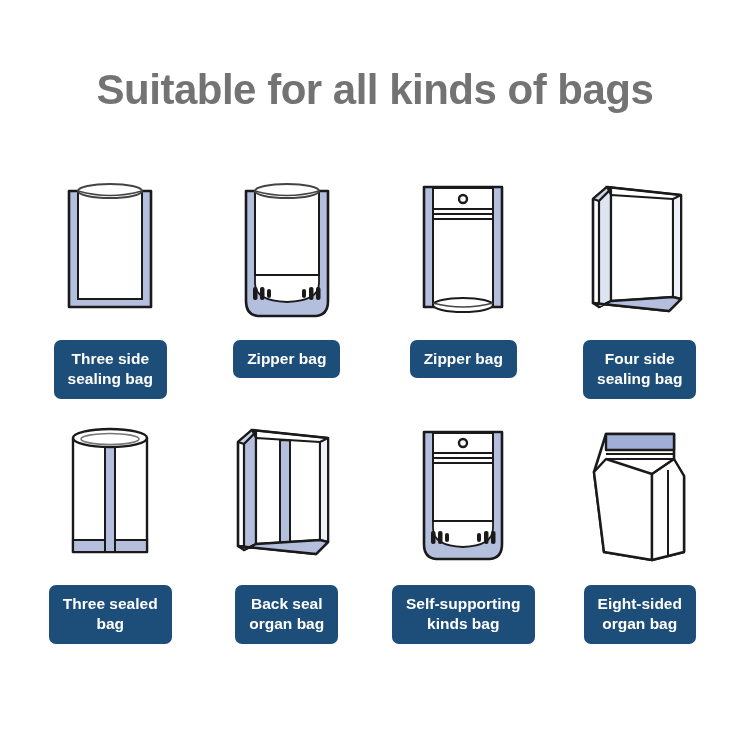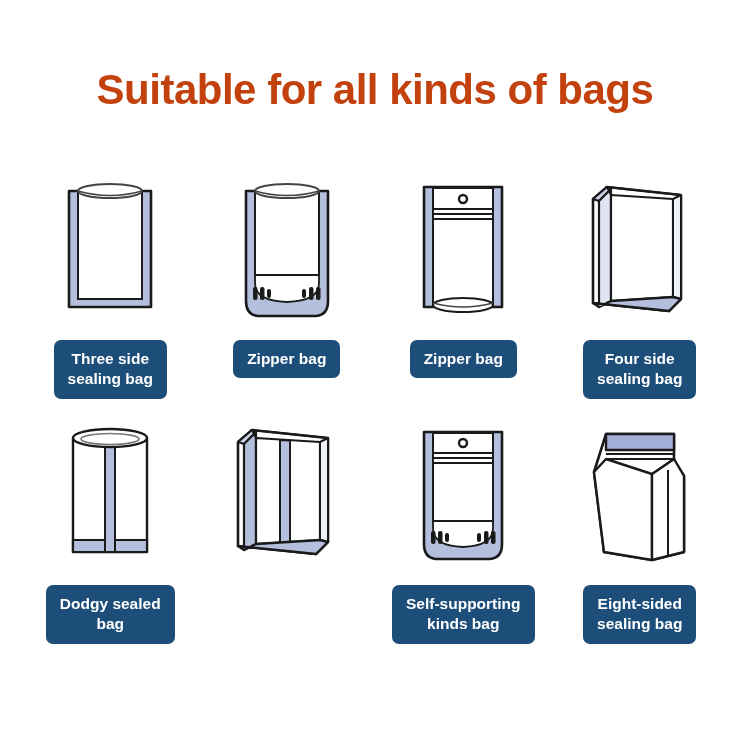--- a/index.html
+++ b/index.html
@@ -22,21 +22,21 @@
   }
   .title {
     position: absolute;
     top: 66px;
     left: 0;
     width: 750px;
     text-align: center;
     font-size: 42px;
     font-weight: 700;
     letter-spacing: -0.5px;
-    color: #c2410c;
+    color: #737373;
     font-family: "Liberation Sans", sans-serif;
     white-space: nowrap;
   }
   .grid {
     position: absolute;
     top: 160px;
     left: 22px;
     width: 706px;
     display: flex;
     flex-wrap: wrap;
@@ -151,37 +151,39 @@
     <div class="cell">
       <div class="art">
         <svg width="110" height="150" viewBox="0 0 110 150">
           <path d="M18 18 L18 132 L92 132 L92 18 Z" fill="#ffffff" stroke="#1a1a1a" stroke-width="2.4" stroke-linejoin="round"></path>
           <path d="M18 120 L92 120 L92 132 L18 132 Z" fill="#b4bfdd" stroke="#1a1a1a" stroke-width="2.2"></path>
           <rect x="50" y="20" width="10" height="112" fill="#b4bfdd" stroke="#1a1a1a" stroke-width="2"></rect>
           <ellipse cx="55" cy="18" rx="37" ry="9" fill="#ffffff" stroke="#1a1a1a" stroke-width="2.4"></ellipse>
           <ellipse cx="55" cy="19" rx="29" ry="5.5" fill="#ffffff" stroke="#777777" stroke-width="1.6"></ellipse>
         </svg>
       </div>
-      <div class="label">Dodgy sealed
+      <div class="label">Three sealed
 bag</div>
     </div>
 
     <div class="cell">
       <div class="art">
         <svg width="125" height="150" viewBox="0 0 125 150">
           <path d="M14 22 L28 10 L104 18 L104 122 L92 134 L14 126 Z" fill="#ffffff" stroke="#1a1a1a" stroke-width="2.6" stroke-linejoin="round"></path>
           <path d="M14 22 L28 10 L32 12 L20 24 Z" fill="#ccd4e8" stroke="#1a1a1a" stroke-width="2" stroke-linejoin="round"></path>
           <path d="M20 24 L32 12 L32 124 L20 130 Z" fill="#b4bfdd" stroke="#1a1a1a" stroke-width="2.2" stroke-linejoin="round"></path>
           <path d="M32 18 L96 22 L96 120 L32 124 Z" fill="#ffffff" stroke="#1a1a1a" stroke-width="2.2" stroke-linejoin="round"></path>
           <path d="M96 22 L104 18 L104 122 L96 120 Z" fill="#eef1f8" stroke="#1a1a1a" stroke-width="2" stroke-linejoin="round"></path>
           <path d="M56 20 L66 20.6 L66 122 L56 122.5 Z" fill="#b4bfdd" stroke="#1a1a1a" stroke-width="2" stroke-linejoin="round"></path>
           <path d="M20 130 L32 124 L96 120 L104 122 L92 134 L14 126 Z" fill="#b4bfdd" stroke="#1a1a1a" stroke-width="2.4" stroke-linejoin="round"></path>
           <path d="M32 18 L28 10 L104 18" fill="none" stroke="#1a1a1a" stroke-width="2"></path>
         </svg>
       </div>
+      <div class="label">Back seal
+organ bag</div>
     </div>
 
     <div class="cell">
       <div class="art">
         <svg width="110" height="150" viewBox="0 0 110 150">
           <path d="M16 12 L16 124 Q16 138 28 139 L82 139 Q94 138 94 124 L94 12 Z" fill="#b4bfdd" stroke="#1a1a1a" stroke-width="2.6" stroke-linejoin="round"></path>
           <path d="M25 13 L25 101 L85 101 L85 13 Z" fill="#ffffff" stroke="#1a1a1a" stroke-width="2"></path>
           <path d="M25 13 L85 13 L85 33 L25 33 Z" fill="#ffffff" stroke="#1a1a1a" stroke-width="2"></path>
           <circle cx="55" cy="23" r="4" fill="#ffffff" stroke="#1a1a1a" stroke-width="2.4"></circle>
           <line x1="25" y1="38" x2="85" y2="38" stroke="#1a1a1a" stroke-width="2"></line>
@@ -206,17 +208,17 @@
           <path d="M26 14 L94 14 L94 30 L26 30 Z" fill="#a0aed8" stroke="#1a1a1a" stroke-width="2.4" stroke-linejoin="round"></path>
           <line x1="26" y1="34" x2="94" y2="34" stroke="#1a1a1a" stroke-width="2"></line>
           <line x1="26" y1="39" x2="94" y2="39" stroke="#1a1a1a" stroke-width="2"></line>
           <path d="M26 39 L14 52 L24 132 L72 140 L72 54 Z" fill="#ffffff" stroke="#1a1a1a" stroke-width="2.4" stroke-linejoin="round"></path>
           <path d="M72 54 L72 140 L104 132 L104 56 L94 39 Z" fill="#ffffff" stroke="#1a1a1a" stroke-width="2.4" stroke-linejoin="round"></path>
           <path d="M72 54 L94 39" fill="none" stroke="#1a1a1a" stroke-width="2"></path>
           <path d="M88 50 L88 136" fill="none" stroke="#1a1a1a" stroke-width="2"></path>
         </svg>
       </div>
       <div class="label">Eight-sided
-sealing bag</div>
+organ bag</div>
     </div>
 
   </div>
 </div>
 
 </body></html>

